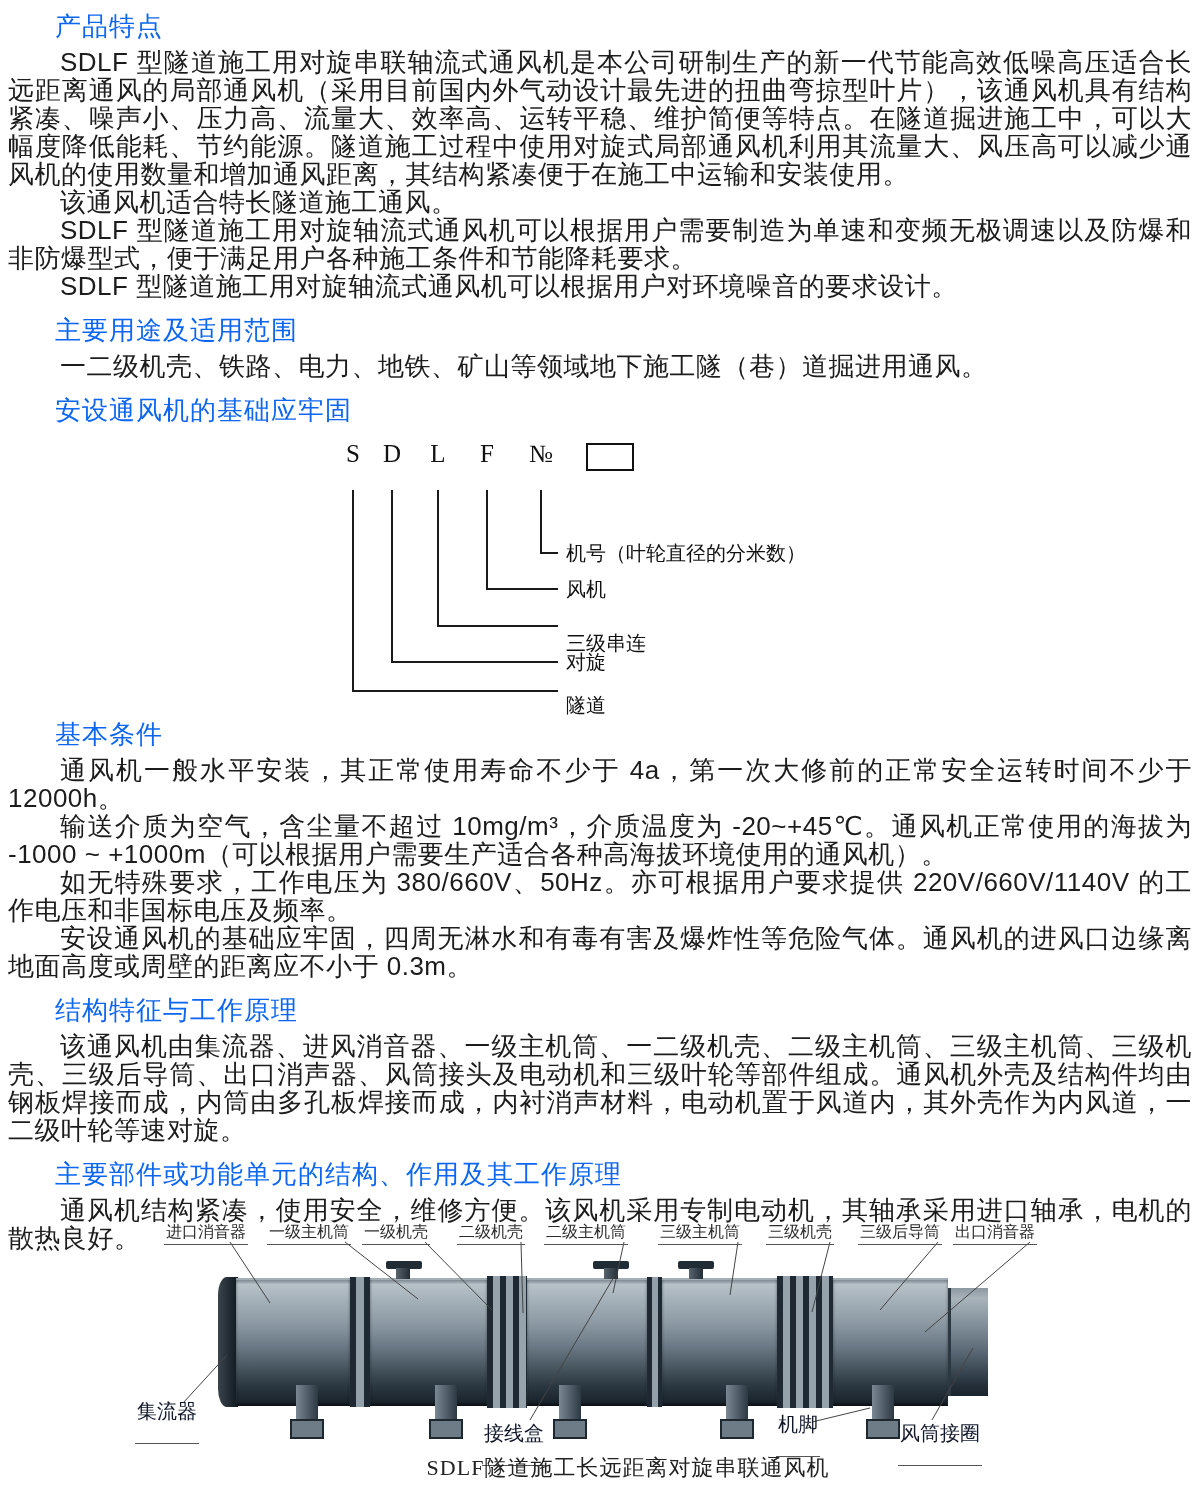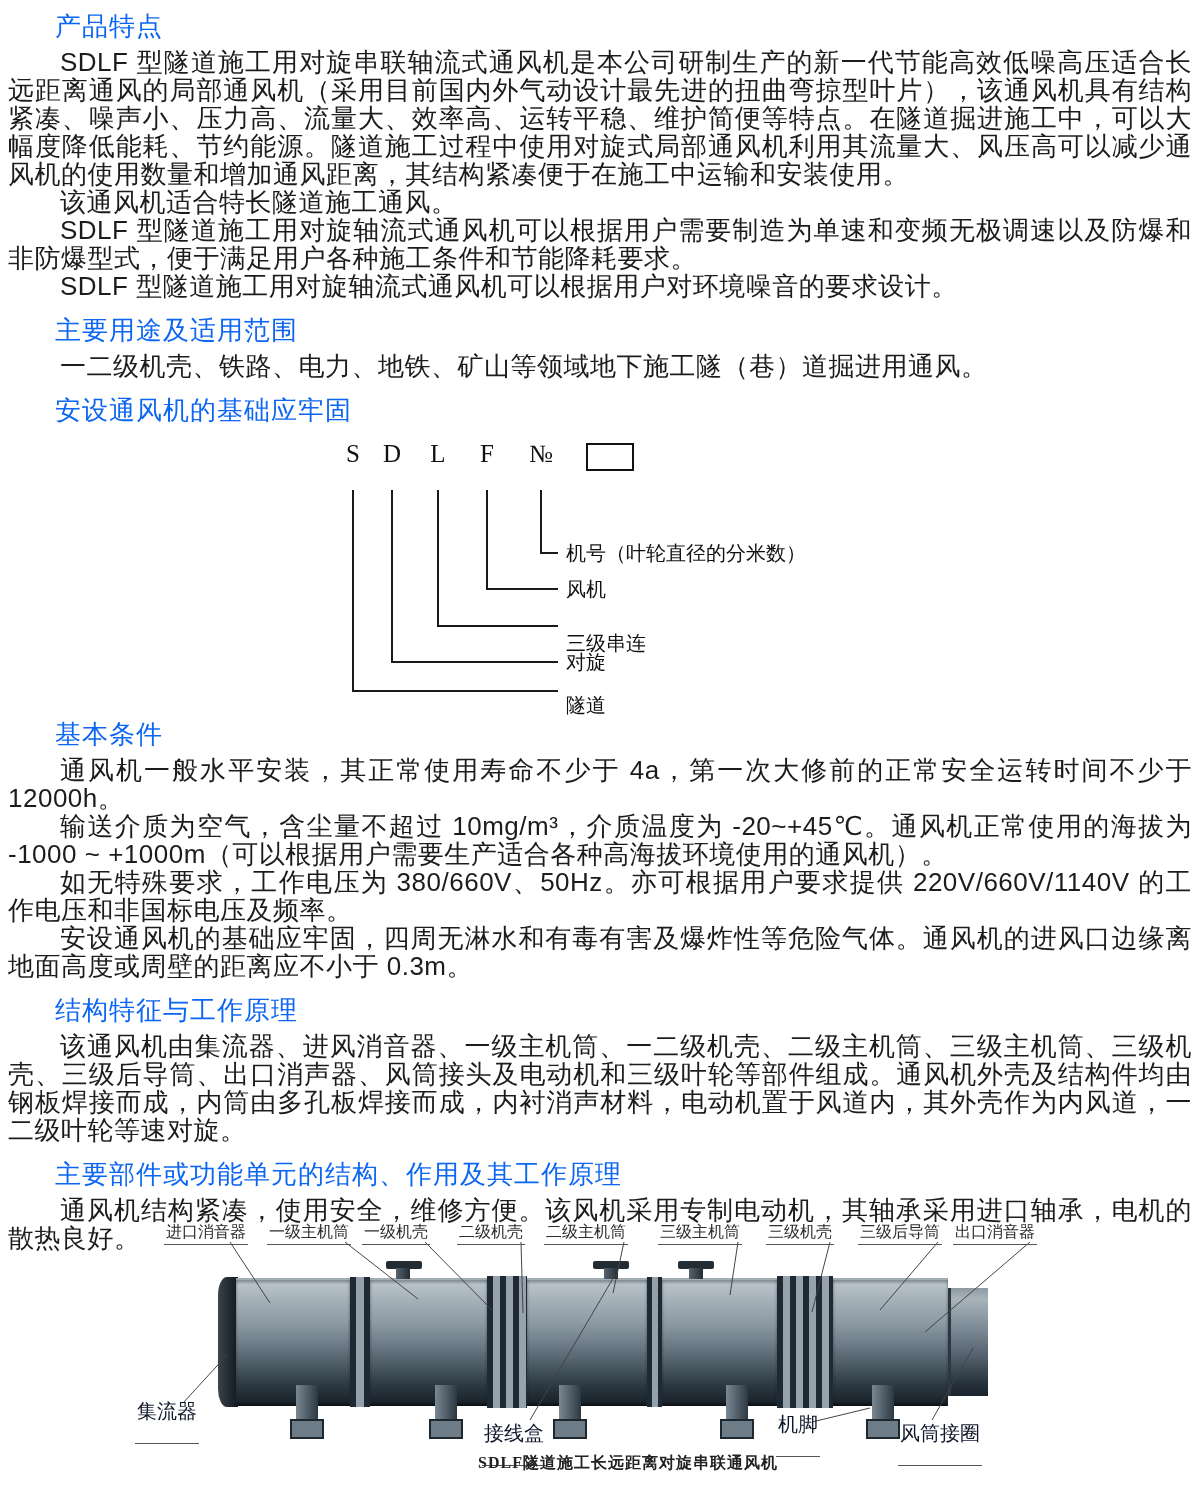--- a/index.html
+++ b/index.html
@@ -33,22 +33,22 @@
   .fl{position:absolute;top:7px;transform:translateX(-50%);white-space:nowrap;
       font-family:"Liberation Serif","DejaVu Serif",serif;font-size:16px;color:#2b2b2b;
       border-bottom:1px solid #555;padding:0 2px 1px;}
   .tl1{left:76px;} .tl2{left:179px;} .tl3{left:266px;} .tl4{left:361px;} .tl5{left:456px;}
   .tl6{left:570px;} .tl7{left:670px;} .tl8{left:770px;} .tl9{left:865px;}
   .bl{position:absolute;transform:none;white-space:nowrap;
       font-family:"Liberation Serif","DejaVu Serif",serif;font-size:20px;color:#0f172a;
       border-bottom:1px solid #555;padding:0 2px 18px;}
   .bl1{left:5px;top:183px;} .bl2{left:352px;top:205px;} .bl3{left:646px;top:196px;} .bl4{left:768px;top:205px;}
   .fan-caption{position:absolute;left:498px;top:238px;transform:translateX(-50%);
-      font-family:"Liberation Serif","DejaVu Serif",serif;font-size:16px;color:#222;
-      letter-spacing:1px;white-space:nowrap;font-weight:bold;}
+      font-family:"Liberation Serif","DejaVu Serif",serif;font-size:22px;color:#222;
+      letter-spacing:1px;white-space:nowrap;}
   .sec{position:absolute;top:63px;height:128px;
        background:linear-gradient(180deg,#5e6b74 0%,#b7c1c8 5%,#a4b0b8 18%,#8d9aa4 35%,
                   #6d7c88 52%,#47565f 70%,#2a3640 85%,#161f27 100%);
        box-shadow:inset 0 2px 1px rgba(228,236,240,0.5), inset 0 -2px 3px rgba(0,0,0,0.55);}
   .bell{position:absolute;left:88px;top:62px;width:20px;height:130px;
         background:linear-gradient(90deg,#3a444d,#10181f);
         border-radius:45% 0 0 45% / 14% 0 0 14%;}
   .secA{left:106px;width:114px;} .secB{left:240px;width:117px;}
   .secC{left:397px;width:120px;} .secD{left:532px;width:115px;} .secE{left:703px;width:115px;}
   .flange{position:absolute;top:62px;height:130px;

